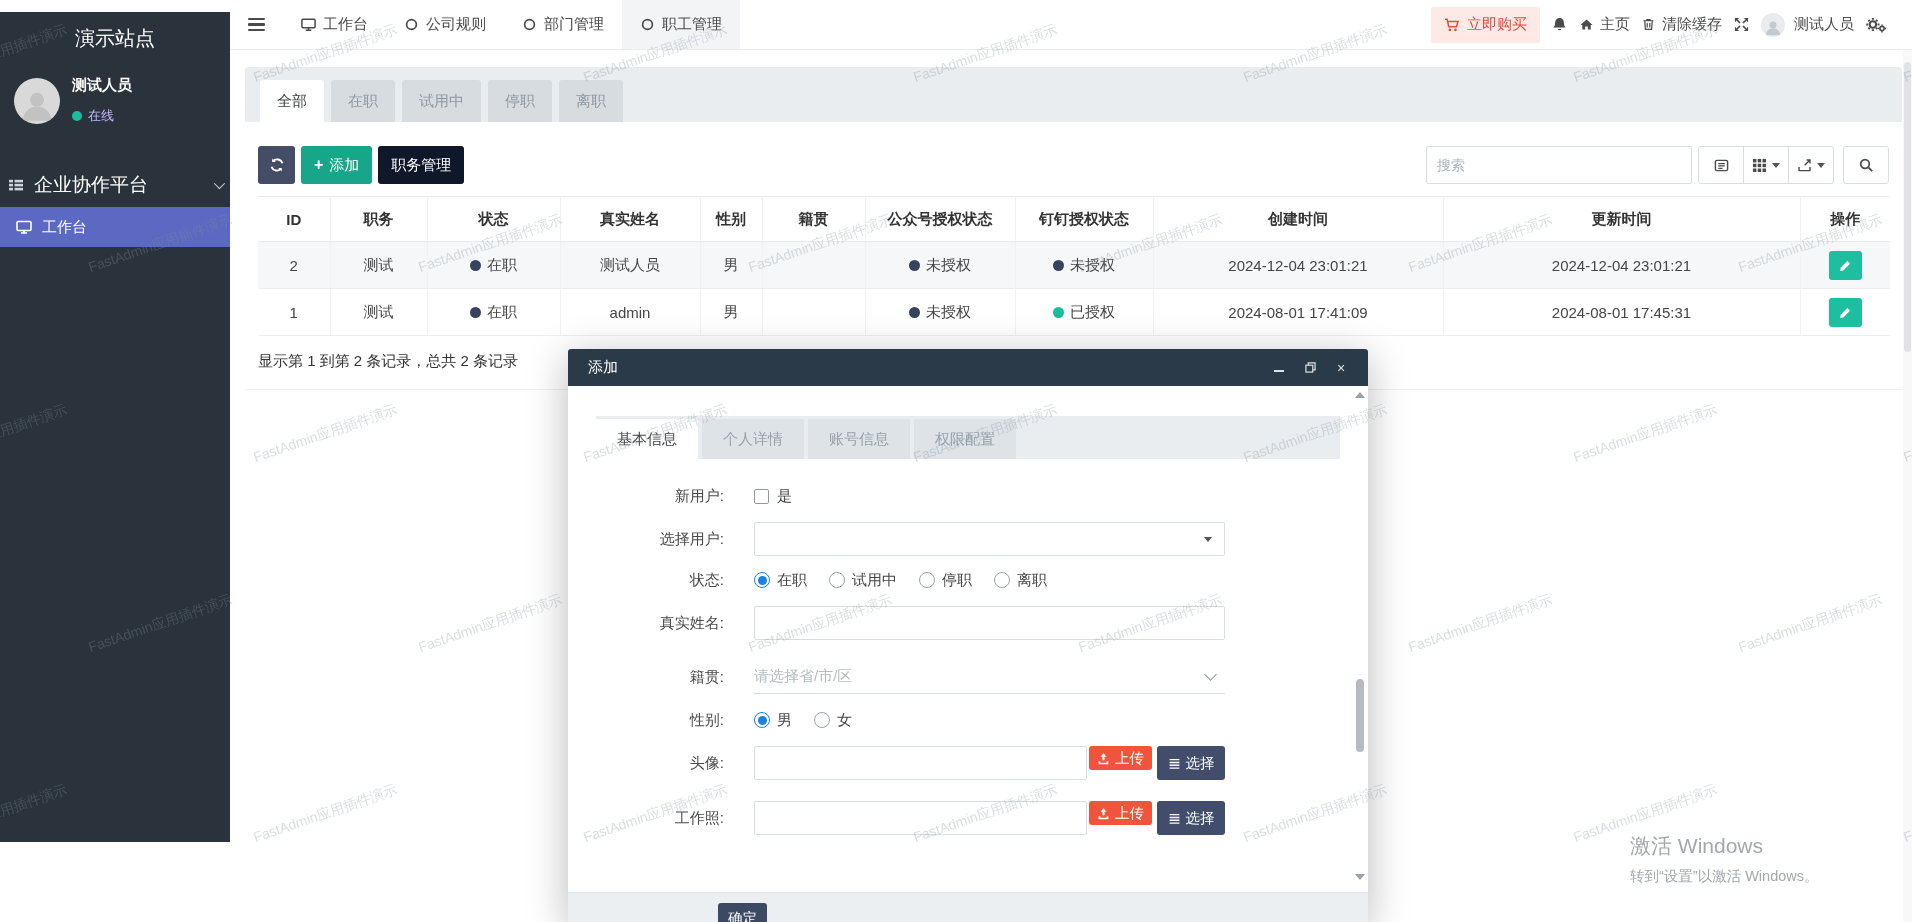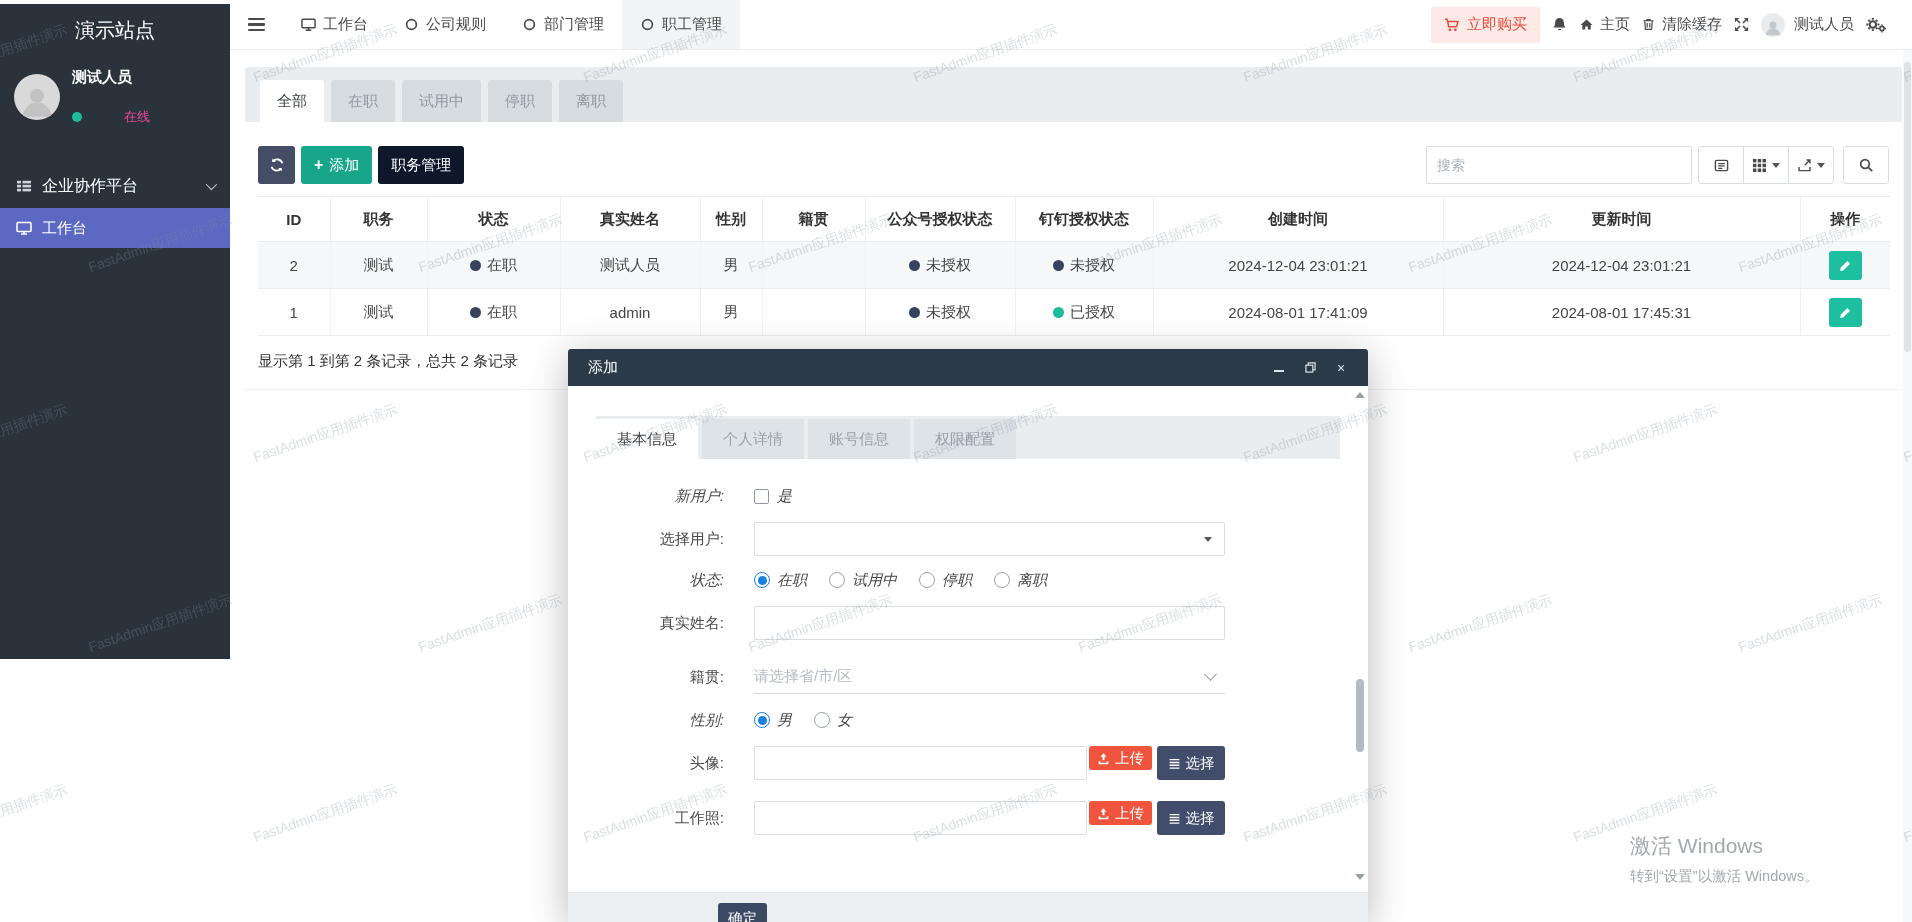--- a/index.html
+++ b/index.html
@@ -1,35 +1,35 @@
 <!DOCTYPE html>
 <html><head>
 <meta charset="utf-8">
 <style>
   * { margin:0; padding:0; box-sizing:border-box; }
   html,body { background:#fff; }
   body { font-family:"Liberation Sans","DejaVu Sans",sans-serif; color:#444; }
   .screen { position:relative; width:1912px; height:922px; overflow:hidden; background:#fff; }
 
   
-  .sidebar { position:absolute; left:0; top:4px; width:230px; height:655px; background:#2a333c; z-index:2; }
+  .sidebar { position:absolute; left:0; top:12px; width:230px; height:830px; background:#2a333c; z-index:2; }
   .site-title { height:52px; line-height:52px; text-align:center; color:#fff; font-size:20px; }
   .user-panel { display:flex; align-items:center; padding:12px 16px 10px 14px; }
   .avatar-big { width:46px; height:46px; border-radius:50%; background:#d9d9d9; overflow:hidden; flex:none; display:flex; align-items:flex-end; justify-content:center; }
   .user-meta { margin-left:12px; }
   .user-name { color:#fff; font-size:15px; font-weight:700; }
-  .user-status { margin-top:21px; color:#ec4899; font-size:13px; display:flex; align-items:center;gap:36px; }
+  .user-status { margin-top:12px; color:#c4b5fd; font-size:13px; display:flex; align-items:center; }
   .dot { display:inline-block; width:10px; height:10px; border-radius:50%; margin-right:6px; }
   .dot.green { background:#1dbc9c; }
   .side-search { position:relative; margin:12px 12px 0 12px; height:38px; background:#39434d; border-radius:3px; display:flex; align-items:center; }
   .side-search input { flex:1; background:transparent; border:none; outline:none; color:#cfd6da; font-size:14px; padding:0 12px; font-family:inherit; }
   .side-search input::placeholder { color:#8b97a0; }
   .side-search .s-icon { width:16px; height:16px; margin-right:12px; color:#97a3ab; flex:none; }
   .side-menu { margin-top:28px; }
-  .menu-item { height:44px; display:flex; align-items:center; padding:0 16px; color:#fff; font-size:16px; cursor:pointer; }
+  .menu-item { height:44px; display:flex; align-items:center; padding:0 8px; color:#fff; font-size:19px; cursor:pointer; }
   .menu-item .mi-icon { width:16px; height:16px; color:#cdd5da; margin-right:10px; flex:none; }
   .menu-item .chev { margin-left:auto; width:8px; height:8px; border-right:1.6px solid #cfd6da; border-bottom:1.6px solid #cfd6da; transform:rotate(45deg) translateY(-2px); }
   .submenu-item { height:40px; display:flex; align-items:center; padding:0 16px; color:#fff; font-size:15px; cursor:pointer; }
   .submenu-item.active { background:#5b69c2; }
   .submenu-item .mi-icon { width:16px; height:16px; margin-right:10px; color:#fff; flex:none; }
 
   
   .navbar { position:absolute; left:230px; top:0; width:1682px; height:50px; background:#fff; border-bottom:1px solid #ececec; display:flex; align-items:stretch; z-index:3; }
   .nav-left { display:flex; align-items:stretch; }
   .nav-btn { display:flex; align-items:center; padding:0 18px; cursor:pointer; color:#4a4a4a; }
@@ -97,21 +97,21 @@
   .wbtn .minbar { width:10px; height:2px; background:#dbe2e8; margin-top:6px; }
   .wbtn svg { width:11px; height:11px; }
   .modal-body { position:relative; padding:0 28px; }
   .mtab-strip { margin-top:30px; height:43px; background:#e9edf0; display:flex; align-items:flex-end; }
   .mtab { height:40px; display:flex; align-items:center; padding:0 21px; margin-right:4px; background:#dee3e7; color:#99a2aa; font-size:15px; cursor:pointer; }
   .mtab.active { background:#fff; color:#444; }
   .mform { padding-top:27px; }
   .frow { display:flex; margin-bottom:16px; }
   .flabel { width:128px; text-align:right; font-size:15px; color:#4a4a4a; flex:none; }
   .fctrl { margin-left:30px; width:471px; position:relative; }
-  .row-h20 { height:20px; align-items:flex-start;font-style:italic; }
+  .row-h20 { height:20px; align-items:flex-start; }
   .row-h20 .flabel { line-height:20px; }
   .row-h34 .flabel { line-height:34px; }
   .fselect { height:34px; border:1px solid #d8dde2; border-radius:2px; background:#fff; position:relative; cursor:pointer; }
   .fselect .caret { position:absolute; right:12px; top:14px; }
   .ftext { width:100%; height:34px; border:1px solid #d8dde2; border-radius:2px; padding:0 10px; font-size:15px; outline:none; font-family:inherit; }
   .checkrow { display:flex; align-items:center; height:20px; }
   .checkbox { width:15px; height:15px; border:1.5px solid #8f98a1; border-radius:2px; background:#fff; cursor:pointer; flex:none; }
   .checkrow .opt-label { margin-left:8px; font-size:15px; color:#444; }
   .radiogroup { display:flex; align-items:center; height:20px; gap:22px; }
   .radio-item { display:flex; align-items:center; gap:7px; cursor:pointer; }

